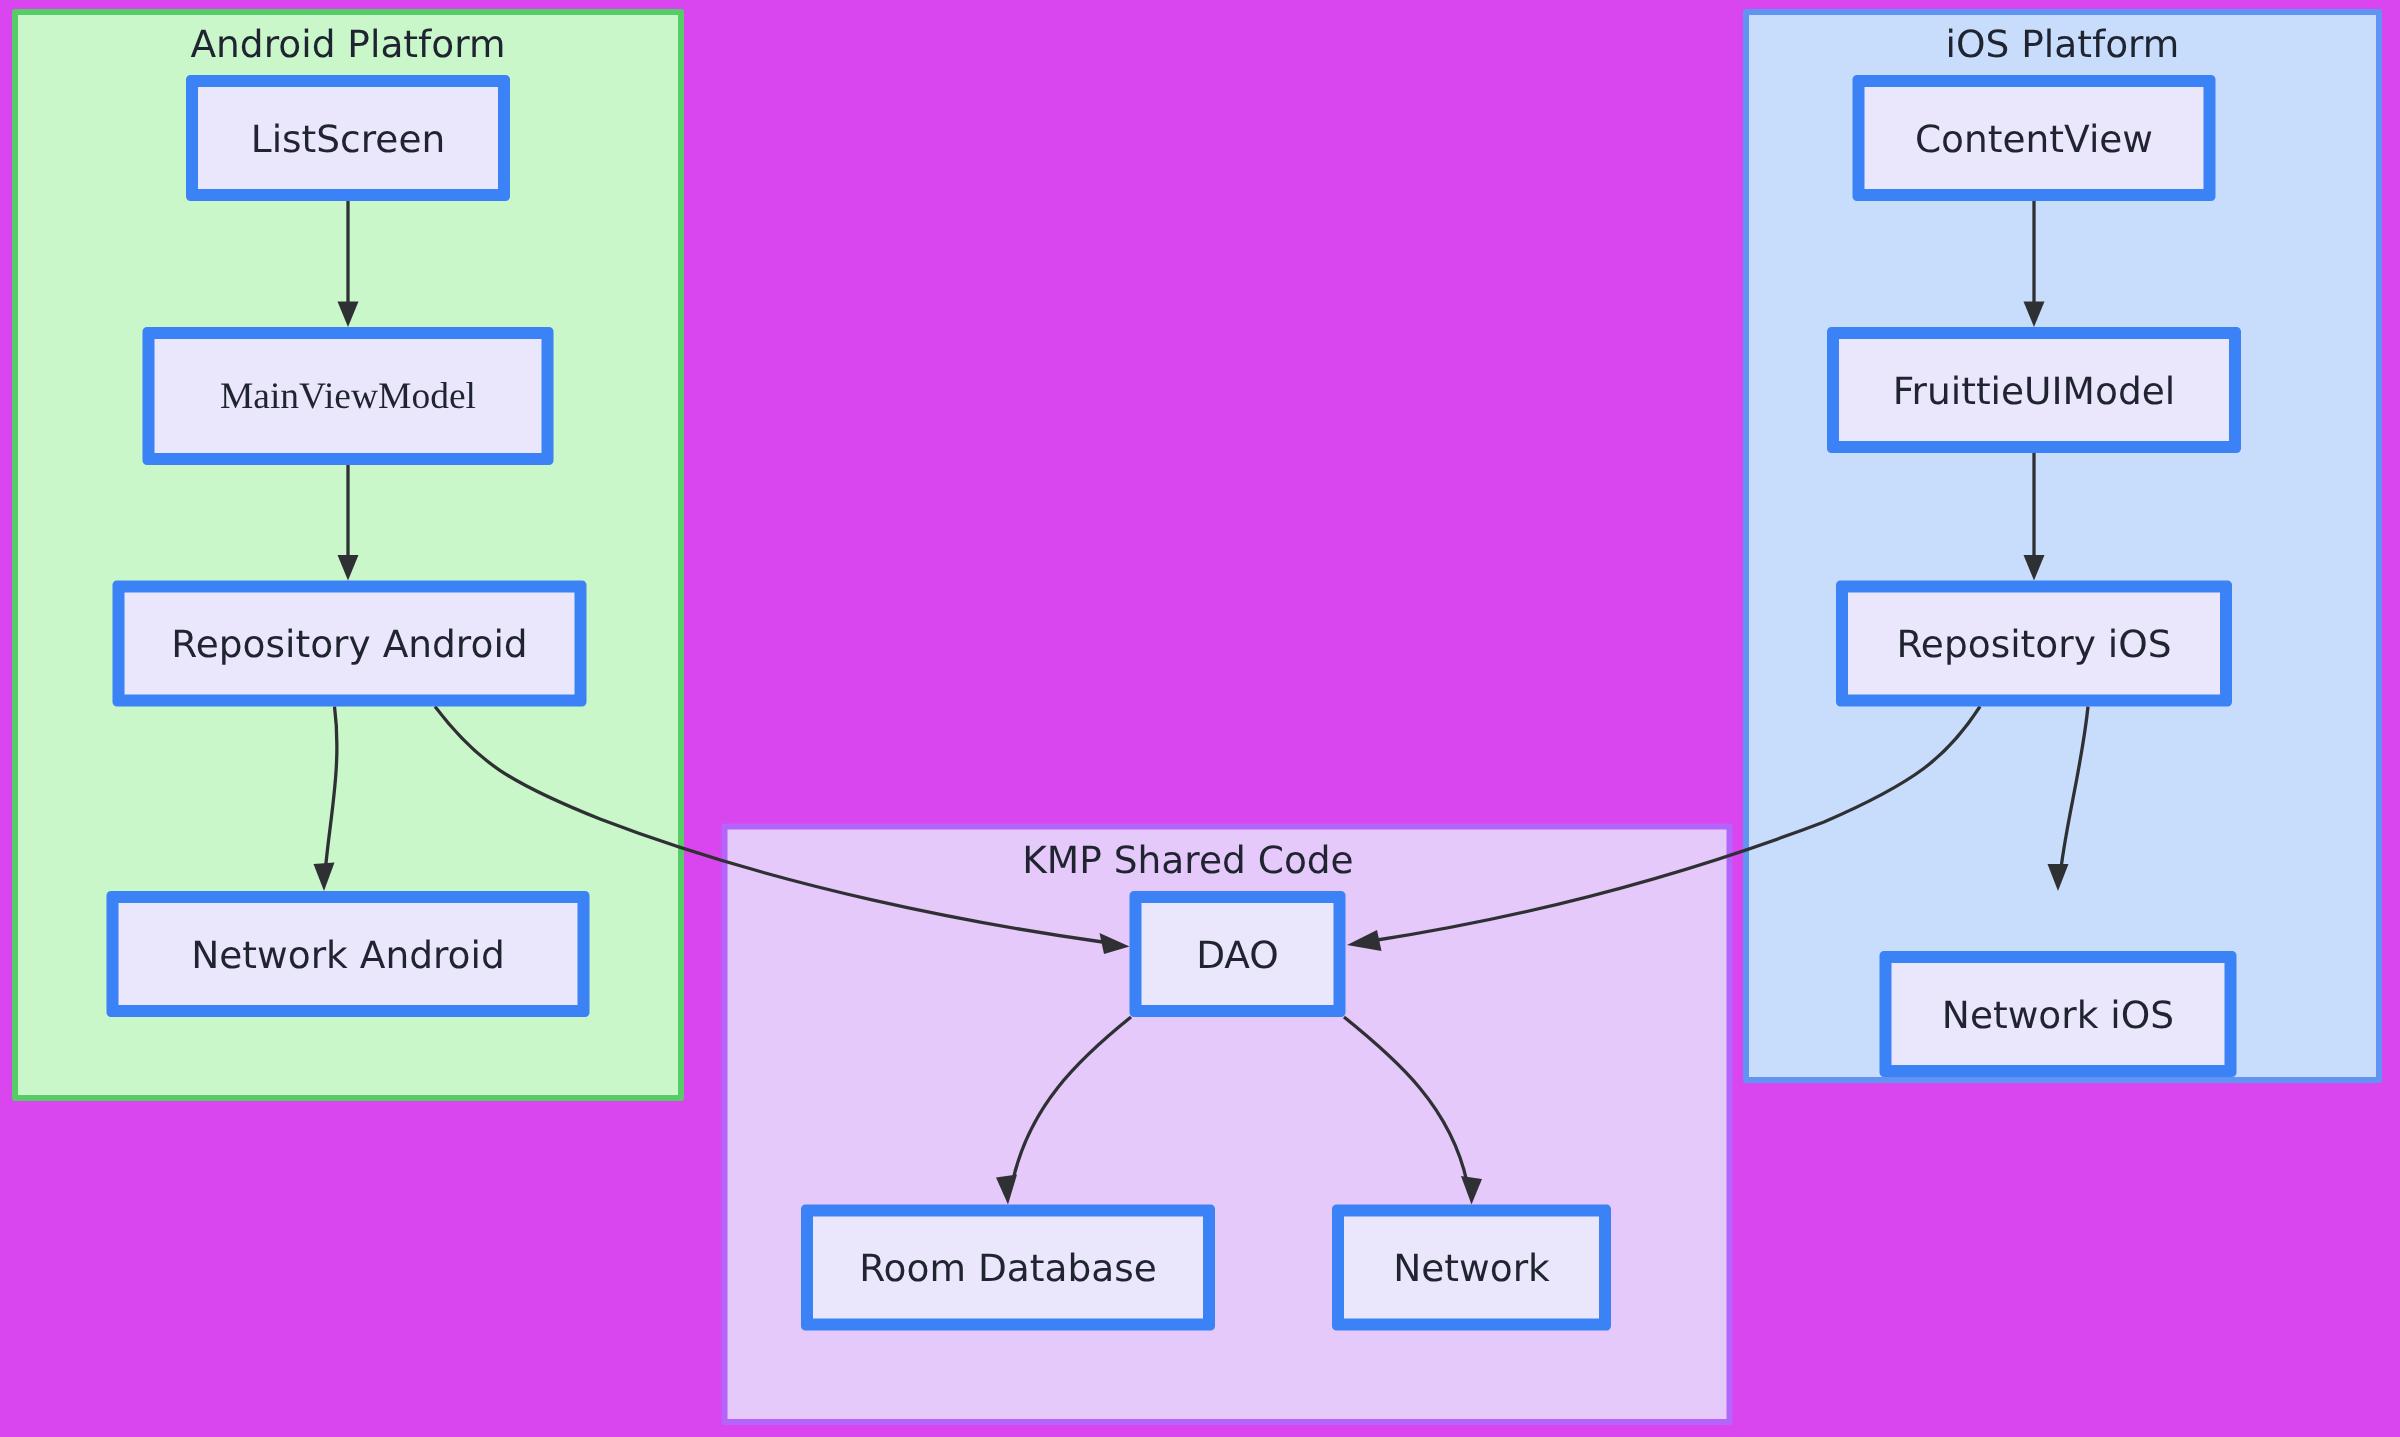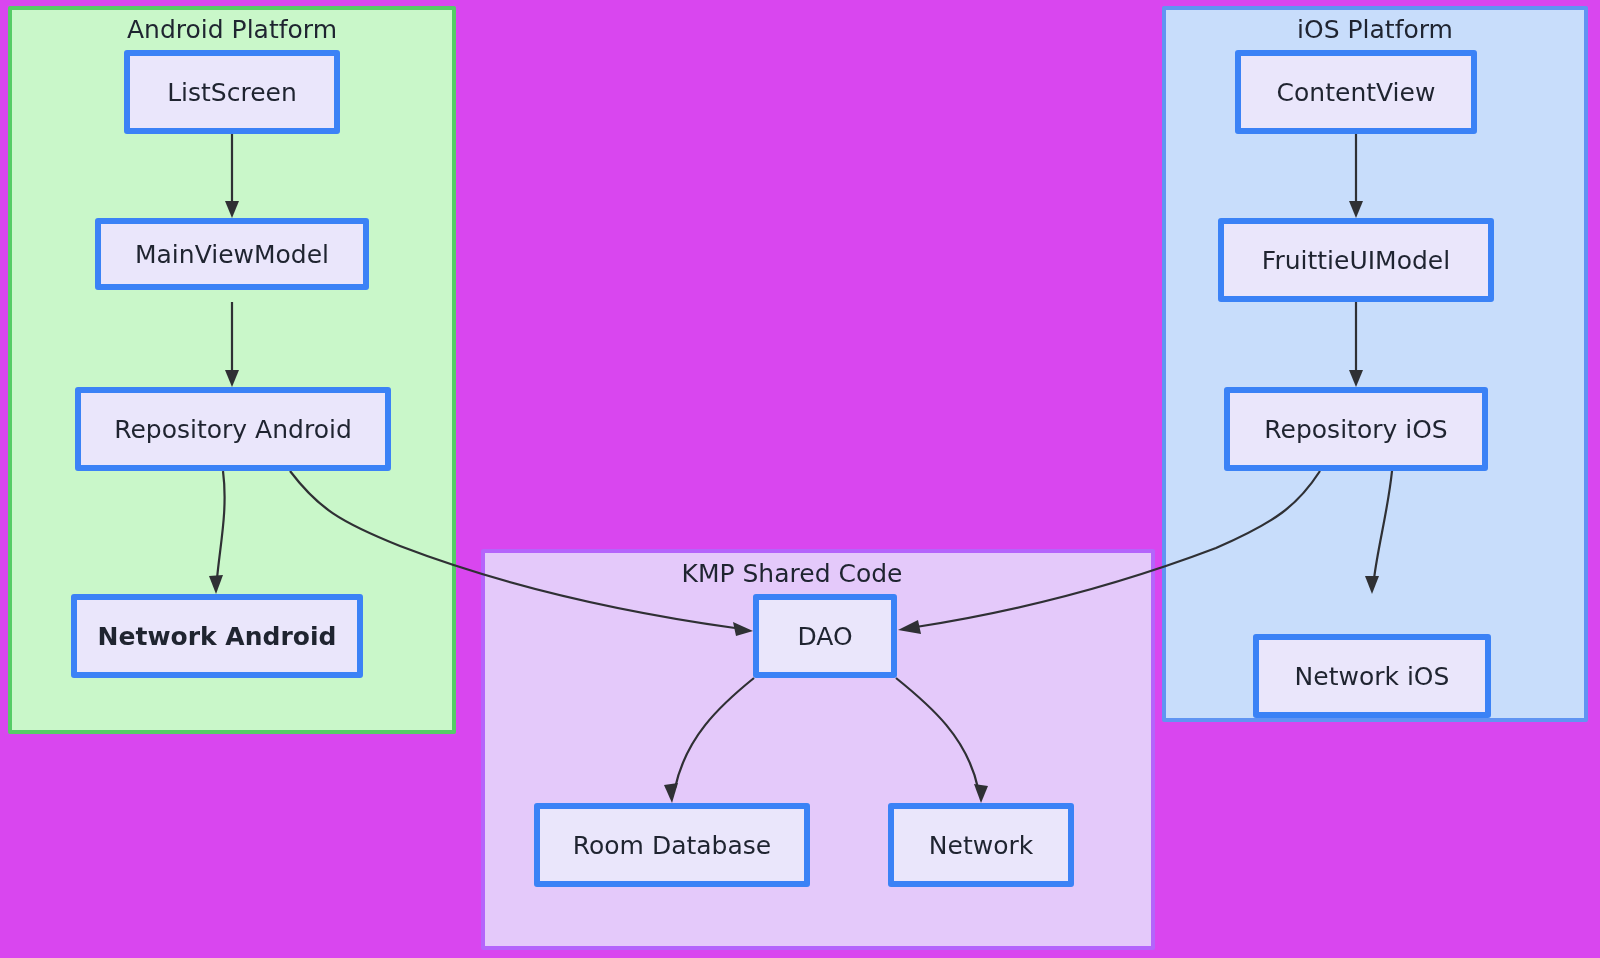--- a/index.html
+++ b/index.html
@@ -32,21 +32,21 @@
     text-align: center;
     font-size: 25px;
     color: #1f2430;
     white-space: nowrap;
     line-height: 1;
   }
   .node {
     position: absolute;
     box-sizing: border-box;
     background: #eae6fb;
-    border: 6px solid #3b82f6;
+    border: 8px solid #3b82f6;
     border-radius: 3px;
     display: flex;
     align-items: center;
     justify-content: center;
     text-align: center;
   }
   .node-label {
     font-size: 25px;
     color: #1f2430;
     line-height: 1;
@@ -134,29 +134,29 @@
     <g>
       <path d="M896,678 C 932,707 967,738 978,788"></path>
       <polygon class="arrowhead" points="981,803 974,784 988,786"></polygon>
     </g>
   </svg>
 
   <div class="node" style="left:124px; top:50px; width:216px; height:84px;">
     <span class="node-label">ListScreen</span>
   </div>
 
-  <div class="node" style="left:95px; top:218px; width:274px; height:72px;">
+  <div class="node" style="left:95px; top:218px; width:274px; height:92px;font-family:Liberation Serif, serif;">
     <span class="node-label">MainViewModel</span>
   </div>
 
   <div class="node" style="left:75px; top:387px; width:316px; height:84px;">
     <span class="node-label">Repository Android</span>
   </div>
 
-  <div class="node" style="left:71px; top:594px; width:292px; height:84px;font-weight:bold;">
+  <div class="node" style="left:71px; top:594px; width:322px; height:84px;">
     <span class="node-label">Network Android</span>
   </div>
 
   <div class="node" style="left:1235px; top:50px; width:242px; height:84px;">
     <span class="node-label">ContentView</span>
   </div>
 
   <div class="node" style="left:1218px; top:218px; width:276px; height:84px;">
     <span class="node-label">FruittieUIModel</span>
   </div>

